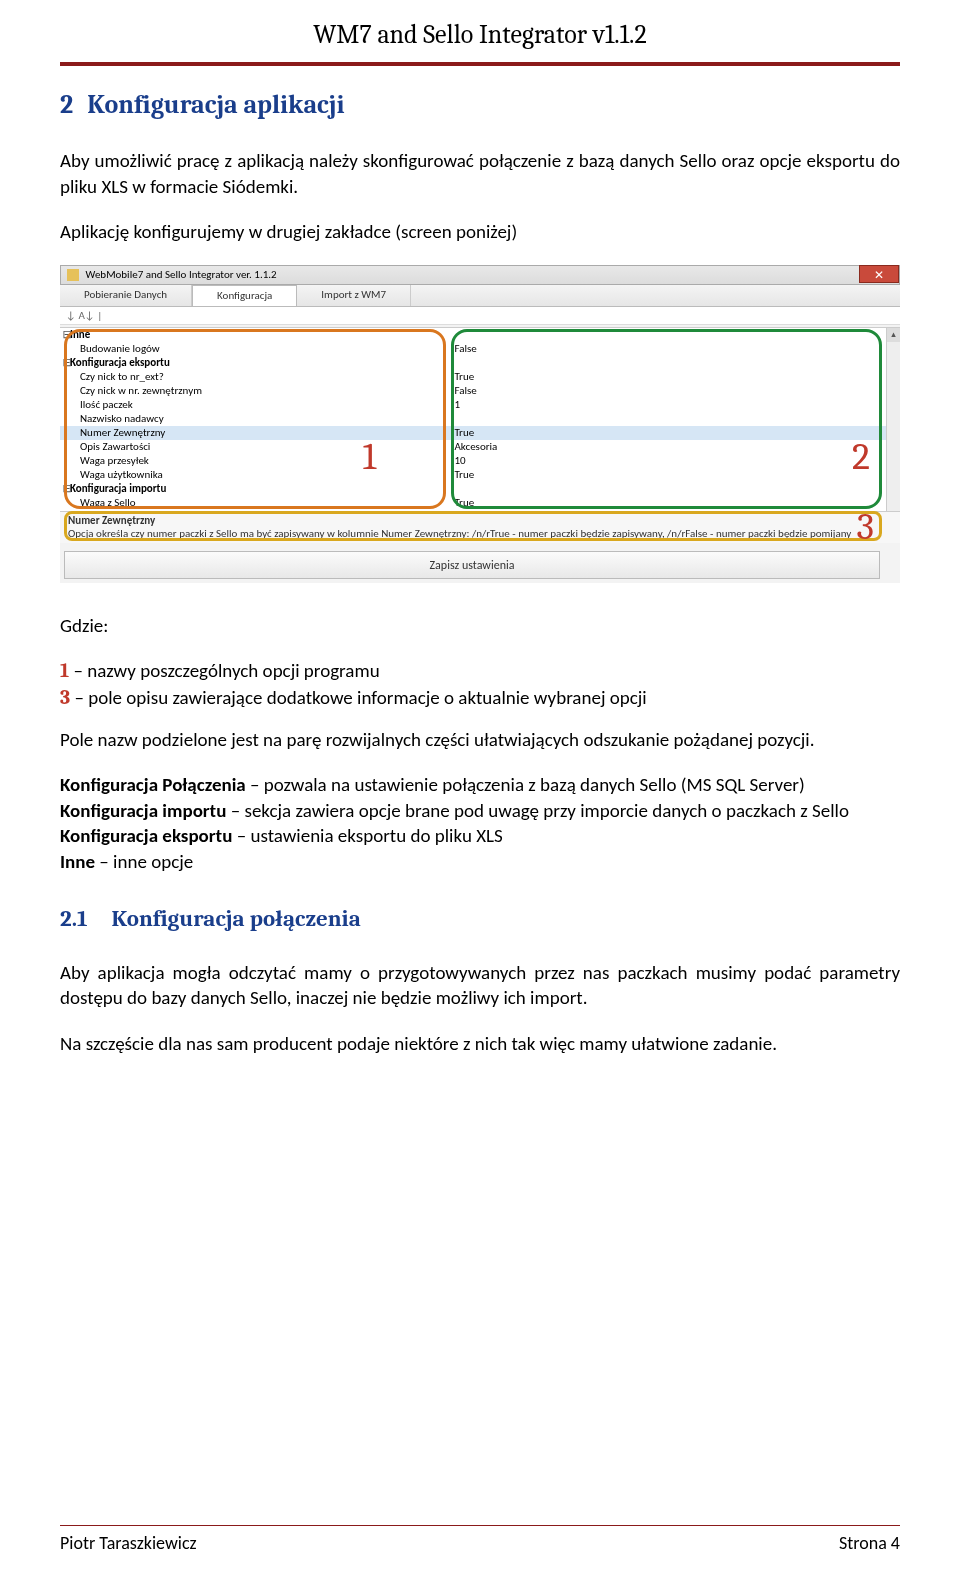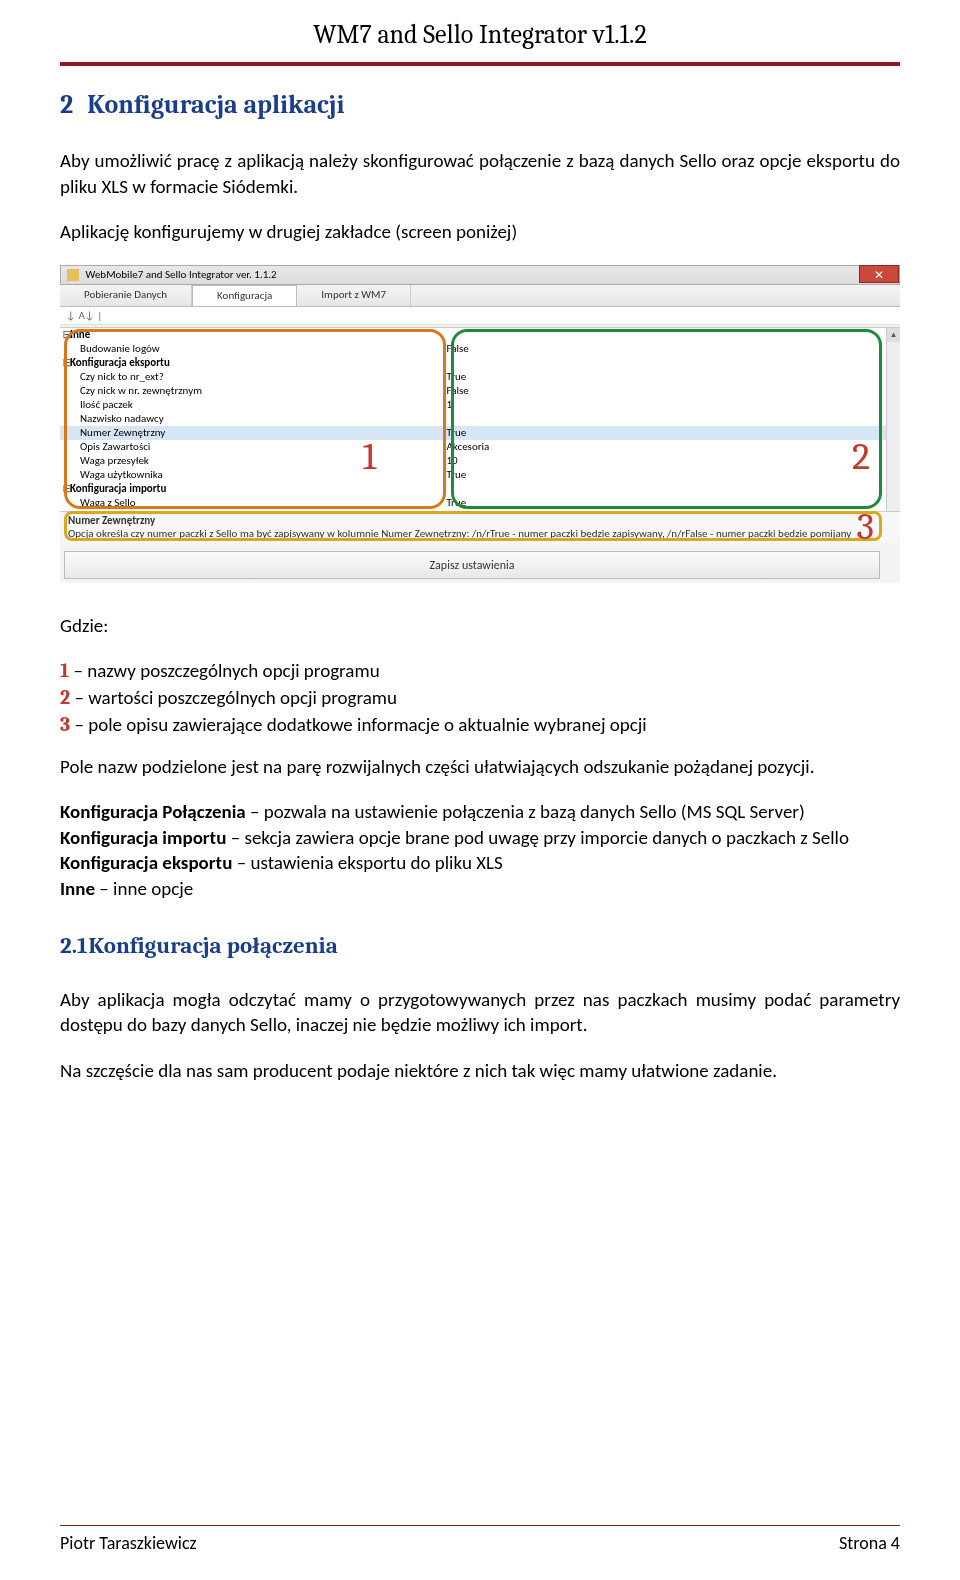--- a/index.html
+++ b/index.html
@@ -107,21 +107,21 @@
     position: absolute;
     top: 62px;
     left: 0; right: 0;
     bottom: 42px;
     background: #fff;
     border-top: 1px solid #ccc;
     font-size: 11px;
   }
   .grid-row { display: flex; height: 14px; line-height: 14px; }
   .grid-row .label { width: 46%; padding-left: 20px; color: #000; }
-  .grid-row .value { width: 54%; color: #000; }
+  .grid-row .value { width: 54%; padding-left: 8px; color: #000; }
   .grid-row.cat .label { font-weight: bold; padding-left: 10px; }
   .grid-row.highlight { background: #d6e6f5; }
   .exp { position: absolute; left: 2px; width: 10px; text-align: center; color: #555; }
   .scroll { position:absolute; right:0; top:0; bottom:0; width:14px; background:#eee; border-left:1px solid #ccc;}
   .scroll-up, .scroll-down{height:14px; background:#ddd; text-align:center; font-size:9px; color:#555;}
   .box1 {
     position: absolute;
     border: 3px solid #d9771f;
     border-radius: 16px;
     left: 4px;
@@ -183,21 +183,21 @@
   .legend .lnum { font-family: Cambria, Georgia, serif; color: #c0392b; font-weight:bold; font-size:20px;}
   .legend-block{margin-bottom:18px;}
   .bold-run { font-weight: bold; }
   .sub-h {
     font-family: Cambria, Georgia, serif;
     color: #1a3e8b;
     font-size: 23px;
     font-weight: bold;
     margin: 30px 0 28px 0;
   }
-  .sub-h .num { margin-right: 1px; }
+  .sub-h .num { margin-right: 24px; }
   .footer {
     position: absolute;
     bottom: 26px;
     left: 60px; right: 60px;
   }
   .footer-rule { height:1px; background:#8b1a1a; margin-bottom:6px;}
   .footer-row { display:flex; justify-content:space-between; font-size:18px; }
 </style>
 </head>
 <body>
@@ -301,21 +301,20 @@
   <div class="box2"></div>
   <div class="box3"></div>
   <div class="big-num num1">1</div>
   <div class="big-num num2">2</div>
   <div class="big-num num3">3</div>
 </div>
 
 <p class="para">Gdzie:</p>
 <div class="legend-block">
   <div class="legend"><span class="lnum">1</span><span> – nazwy poszczególnych opcji programu</span></div>
-  <div class="legend"><span class="lnum">2</span><span> – wartości poszczególnych opcji programu</span></div>
   <div class="legend"><span class="lnum">3</span><span> – pole opisu zawierające dodatkowe informacje o aktualnie wybranej opcji</span></div>
 </div>
 
 <p class="para">Pole nazw podzielone jest na parę rozwijalnych części ułatwiających odszukanie pożądanej pozycji.</p>
 
 <p class="para" style="text-align:justify;">
   <span class="bold-run">Konfiguracja Połączenia</span><span> – pozwala na ustawienie połączenia z bazą danych Sello (MS SQL Server)</span><br>
   <span class="bold-run">Konfiguracja importu</span><span> – sekcja zawiera opcje brane pod uwagę przy imporcie danych o paczkach z Sello</span><br>
   <span class="bold-run">Konfiguracja eksportu</span><span> – ustawienia eksportu do pliku XLS</span><br>
   <span class="bold-run">Inne</span><span> – inne opcje</span>

